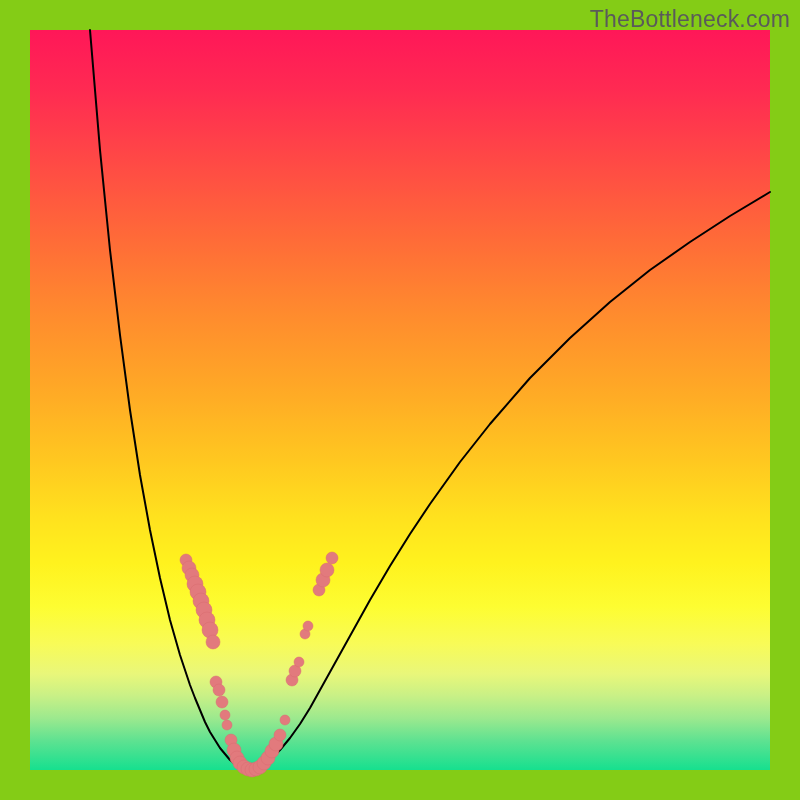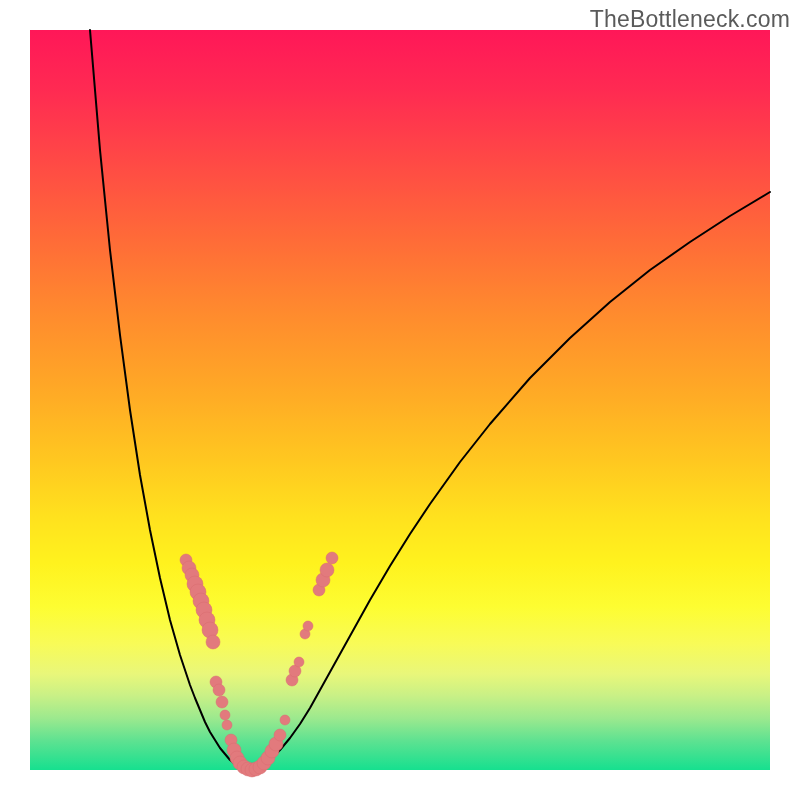--- a/index.html
+++ b/index.html
@@ -8,21 +8,21 @@
     width: 800px;
     height: 800px;
     overflow: hidden;
     background: #000;
     font-family: Arial, Helvetica, sans-serif;
   }
   .frame {
     position: relative;
     width: 800px;
     height: 800px;
-    background: #ffffff;
+    background: #84cc16;
   }
   .plot-area {
     position: absolute;
     left: 30px;
     top: 30px;
     width: 740px;
     height: 740px;
     background: linear-gradient(to bottom,
       #ff1758 0%,
       #ff2a52 8%,

